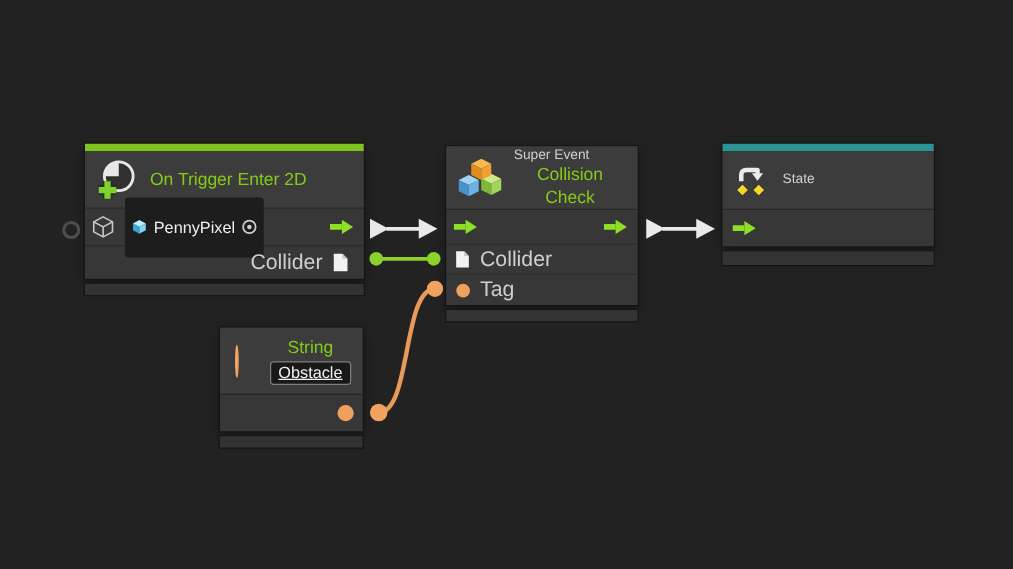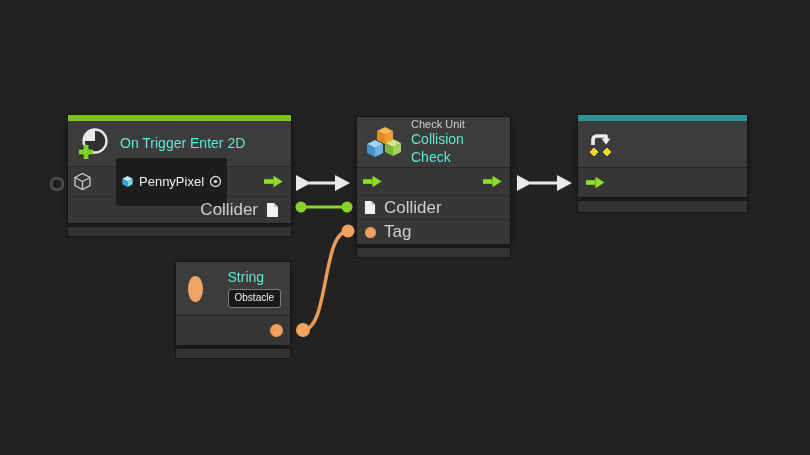--- a/index.html
+++ b/index.html
@@ -6,32 +6,32 @@
   .canvas{position:relative;width:810px;height:455px;background:#222223;overflow:hidden;
           font-family:"Liberation Sans",sans-serif;}
   .wires{position:absolute;left:0;top:0;width:810px;height:455px;z-index:3;pointer-events:none;}
   .node{position:absolute;z-index:2;display:flex;flex-direction:column;}
   .node-main{box-shadow:0 0 0 1px #161616,0 3px 8px rgba(0,0,0,.45);}
   .strip{height:6px;}
   .hdr{background:#3c3c3c;display:flex;align-items:center;padding:0 9px;gap:9px;
        border-bottom:1px solid #272727;box-sizing:border-box;}
   .titles{display:flex;flex-direction:column;line-height:1.25;}
   .kind{font-size:11px;color:#cfcfcf;}
-  .title{font-size:14px;color:#5eead4;}
+  .title{font-size:14px;color:#84cc16;text-align:center;}
   .row{background:#373737;display:flex;align-items:center;box-sizing:border-box;
        border-bottom:1px solid #2c2c2c;gap:8px;padding:0 8px;}
   .row:last-child{border-bottom:none;}
   .plabel{font-size:17px;color:#cfcfcf;}
   .spacer{flex:1;}
   .footer{height:9px;background:#333333;margin-top:4px;box-shadow:0 0 0 1px #161616;}
   .objfield{background:#1d1d1d;border-radius:3px;height:18px;display:flex;align-items:center;
-            padding:15px 5px;gap:5px;font-size:13px;color:#f0f0f0;margin-left:16px;}
+            padding:15px 5px;gap:5px;font-size:13px;color:#f0f0f0;}
   .valfield{background:#191919;border:1px solid #7d7d7d;border-radius:3px;height:17px;
-            display:flex;align-items:center;padding:0 6px;font-size:10px;color:#f0f0f0;
-            margin-top:2px;width:fit-content;}
+            display:flex;align-items:center;padding:0 6px;font-size:13px;color:#f0f0f0;
+            margin-top:2px;width:fit-content;text-decoration:underline;}
   .dot{border-radius:50%;background:#efa05c;}
   svg{display:block;}
 </style>
 </head>
 <body>
 
 <div class="canvas">
 
   <svg class="wires" viewBox="0 0 810 455">
 
@@ -132,21 +132,21 @@
             <polygon points="35,18 27,22 27,31 35,27" fill="#a3d45c"></polygon>
             <polygon points="9,15 17,19 9,23 1,19" fill="#9fd4f2"></polygon>
             <polygon points="1,19 9,23 9,32 1,28" fill="#4a90c9"></polygon>
             <polygon points="17,19 9,23 9,32 17,28" fill="#6bb3e3"></polygon>
             <polygon points="19,2 27,6 19,10 11,6" fill="#f7b84e"></polygon>
             <polygon points="11,6 19,10 19,19 11,15" fill="#e08c1e"></polygon>
             <polygon points="27,6 19,10 19,19 27,15" fill="#f09f33"></polygon>
           </svg>
         </span>
         <div class="titles">
-          <div class="kind">Check Unit</div>
+          <div class="kind">Super Event</div>
           <div class="title">Collision Check</div>
         </div>
       </div>
       <div class="row" style="height:28px;padding:0 8px 0 6px;">
         <span>
           <svg width="19" height="13" viewBox="0 0 19 13" fill="#8ee026">
             <rect x="0" y="4.2" width="9.5" height="4.6"></rect>
             <polygon points="9.5,0.8 18.5,6.5 9.5,12.2"></polygon>
           </svg>
         </span>
@@ -181,20 +181,21 @@
       <div class="hdr" style="height:47px;">
         <span>
           <svg width="30" height="29" viewBox="0 0 30 29">
             <path d="M6,15 L6,10 Q6,6 10,6 L19,6 L19,9" fill="none" stroke="#ececec" stroke-width="3.6" stroke-linejoin="round"></path>
             <polygon points="14.5,8.5 23.5,8.5 19,14.5" fill="#ececec"></polygon>
             <polygon points="7,17 12,22 7,27 2,22" fill="#f3d82b" stroke="#3a3a3a" stroke-width="1"></polygon>
             <polygon points="20,17 25,22 20,27 15,22" fill="#f3d82b" stroke="#3a3a3a" stroke-width="1"></polygon>
           </svg>
         </span>
         <div class="titles">
+          <div class="kind">State</div>
         </div>
       </div>
       <div class="row" style="height:29px;padding-left:8px;">
         <span>
           <svg width="19" height="13" viewBox="0 0 19 13" fill="#8ee026">
             <rect x="0" y="4.2" width="9.5" height="4.6"></rect>
             <polygon points="9.5,0.8 18.5,6.5 9.5,12.2"></polygon>
           </svg>
         </span>
       </div>

